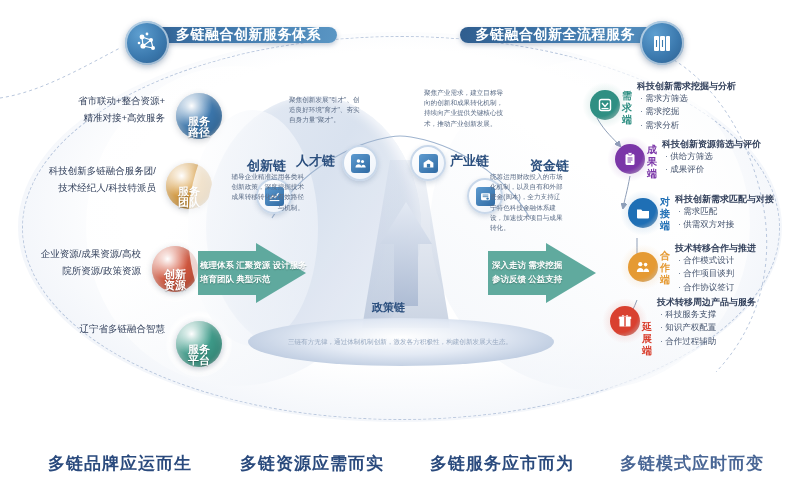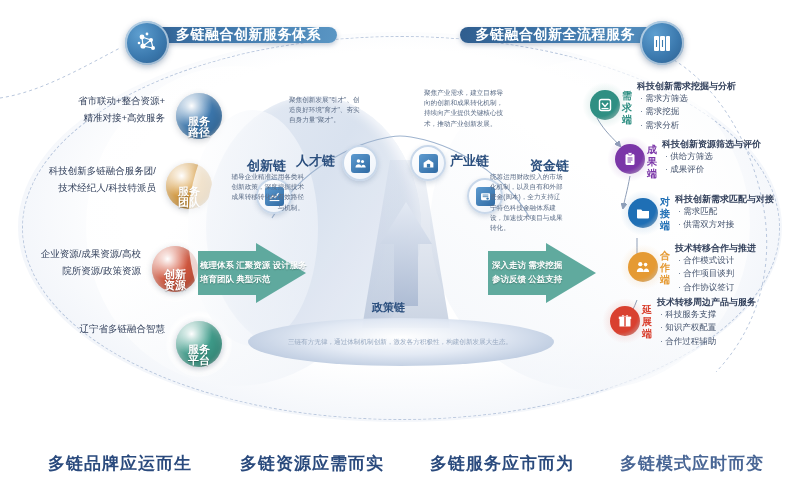--- a/index.html
+++ b/index.html
@@ -405,21 +405,21 @@
   <div class="fglow" id="g4" style="left: 602px; top: 298px; background: radial-gradient(circle, rgba(217, 64, 47, 0.333) 0%, rgba(217, 64, 47, 0.1) 45%, rgba(255, 255, 255, 0) 70%);"></div>
   <div class="fnode" id="f4" style="left: 610px; top: 306px; background: radial-gradient(circle at 34% 30%, rgb(217, 64, 47) 0%, rgb(217, 64, 47) 60%, rgba(0, 0, 0, 0.22) 100%);">
     <svg width="16" height="16" viewBox="0 0 16 16">
         <rect x="2.5" y="5.5" width="11" height="8" fill="#fff"></rect>
         <rect x="1.8" y="3.6" width="12.4" height="2.4" fill="#fff"></rect>
         <line x1="8" y1="3.6" x2="8" y2="13.5" stroke="#d9402f" stroke-width="1.4"></line>
         <path d="M8 3.6 C6.4 1.4 4 2.2 5 3.6" fill="#fff"></path>
         <path d="M8 3.6 C9.6 1.4 12 2.2 11 3.6" fill="#fff"></path>
       </svg>
   </div>
-  <div class="ftag" style="left:642px;top:304px;color:#d9402f;">延展端</div>
+  <div class="ftag" style="left:642px;top:321px;color:#d9402f;">延展端</div>
   <div class="fhead" style="left:657px;top:296px;">技术转移周边产品与服务</div>
   <div class="fbul" style="left:660px;top:308px;">
     <div><span>·</span> <b style="font-weight:normal">科技服务支撑</b></div>
     <div><span>·</span> <b style="font-weight:normal">知识产权配置</b></div>
     <div><span>·</span> <b style="font-weight:normal">合作过程辅助</b></div>
   </div>
 
   <div class="hl" style="left:240px;">多链资源应需而实</div>
   <div class="hl" style="left:48px;">多链品牌应运而生</div>
   <div class="hl" style="left:430px;">多链服务应市而为</div>

